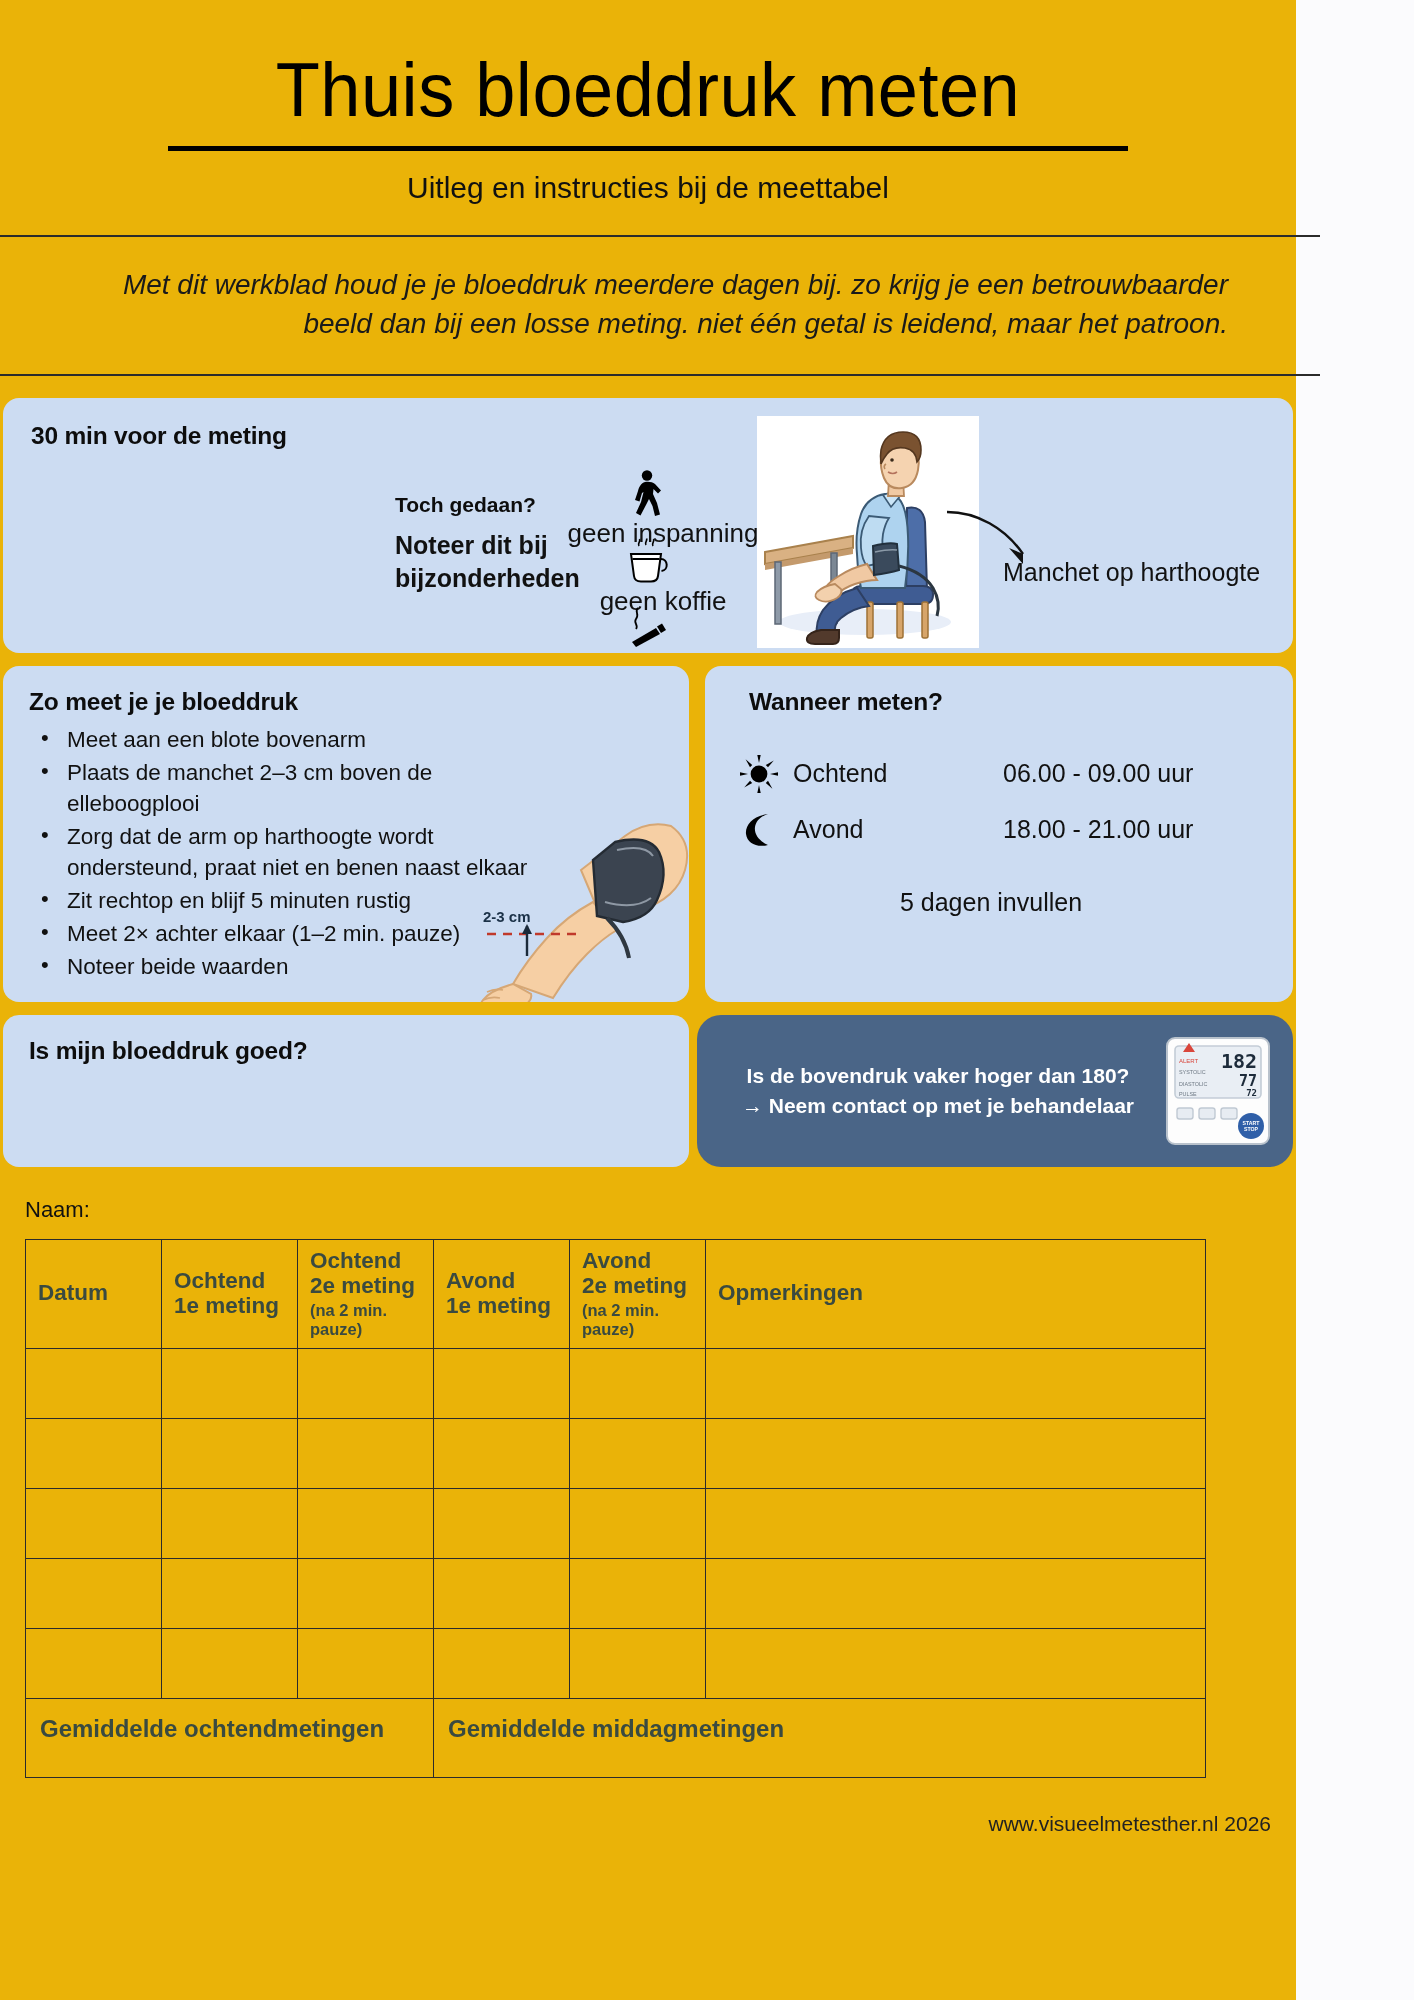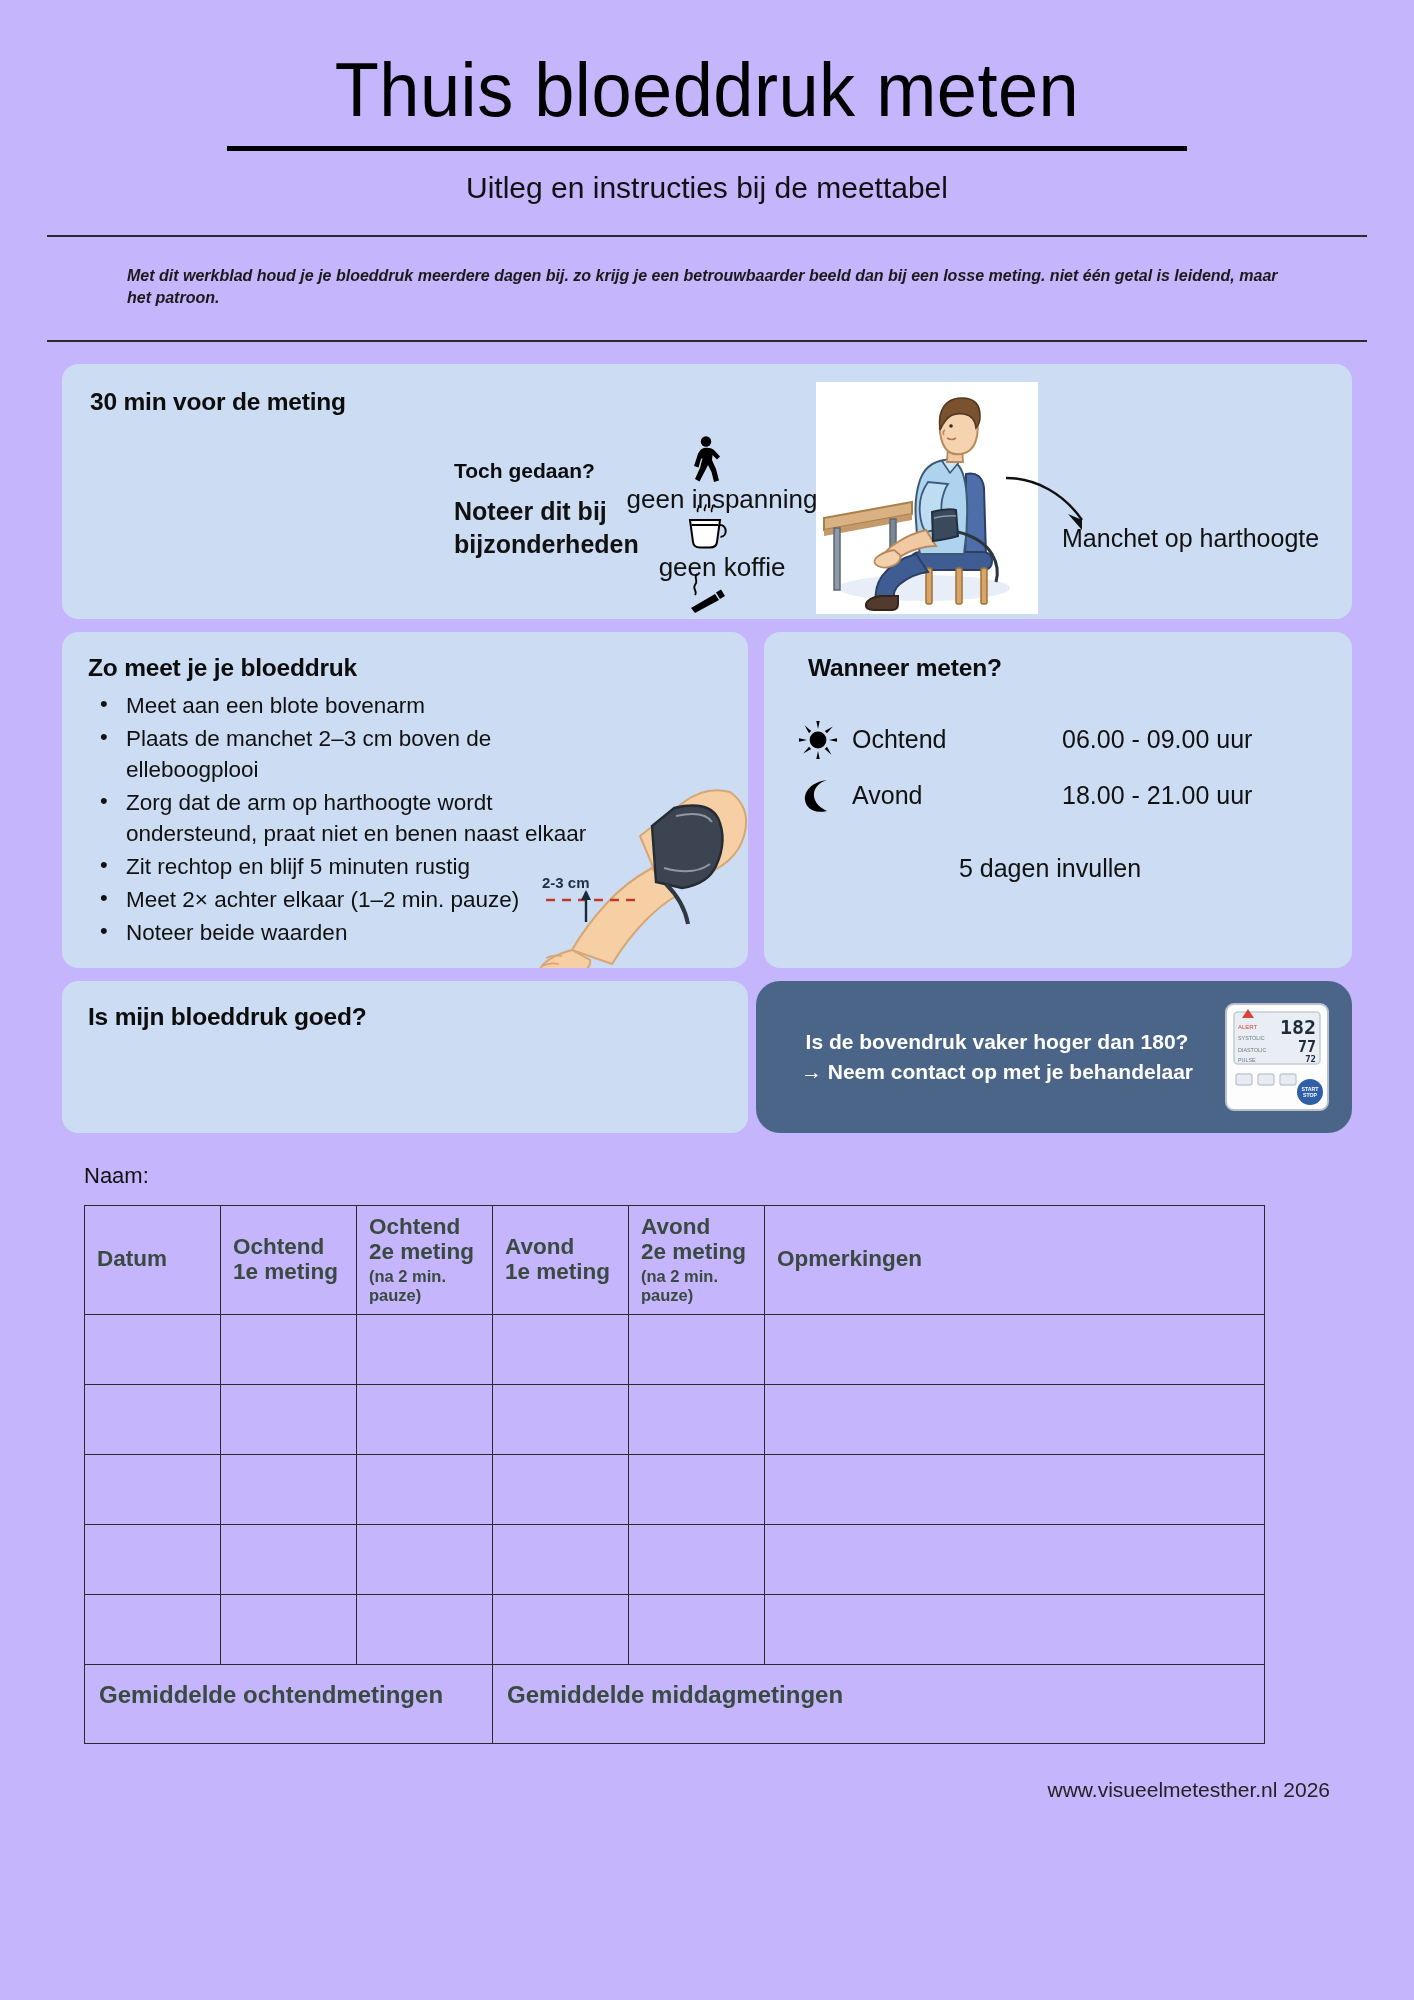--- a/index.html
+++ b/index.html
@@ -6,23 +6,23 @@
   html, body {
     width: 1414px;
     background: #fbfbfd;
     font-family: "Liberation Sans", sans-serif;
     color: #111;
   }
   body { padding: 0; }
 
   .page {
     position: relative;
-    width: 1414px;
+    width: 1296px;
     min-height: 2000px;
-    background: #c4b5fd;
+    background: #eab308;
   }
 
   
   .header { padding: 52px 0 0 0; text-align: center; }
   .doc-title {
     font-size: 76px;
     font-weight: 400;
     letter-spacing: 0.5px;
     line-height: 1.0;
     color: #000;
@@ -45,26 +45,25 @@
   }
   .hr-thin {
     width: 1320px;
     height: 1.6px;
     background: #2b2b2b;
     margin: 30px auto 0 auto;
   }
   .intro {
     width: 1160px;
     margin: 28px auto 0 auto;
-    text-align: left;
+    text-align: right;
     font-style: italic;
-    font-size: 16px;
+    font-size: 28px;
     line-height: 1.42;
     color: #1a1a1a;
-    font-weight: bold;
   }
 
   
   .panels { width: 1290px; margin: 0 auto; padding-top: 10px; }
 
   .panel {
     background: #ccdcf2;
     border-radius: 16px;
   }
   .panel-title {

